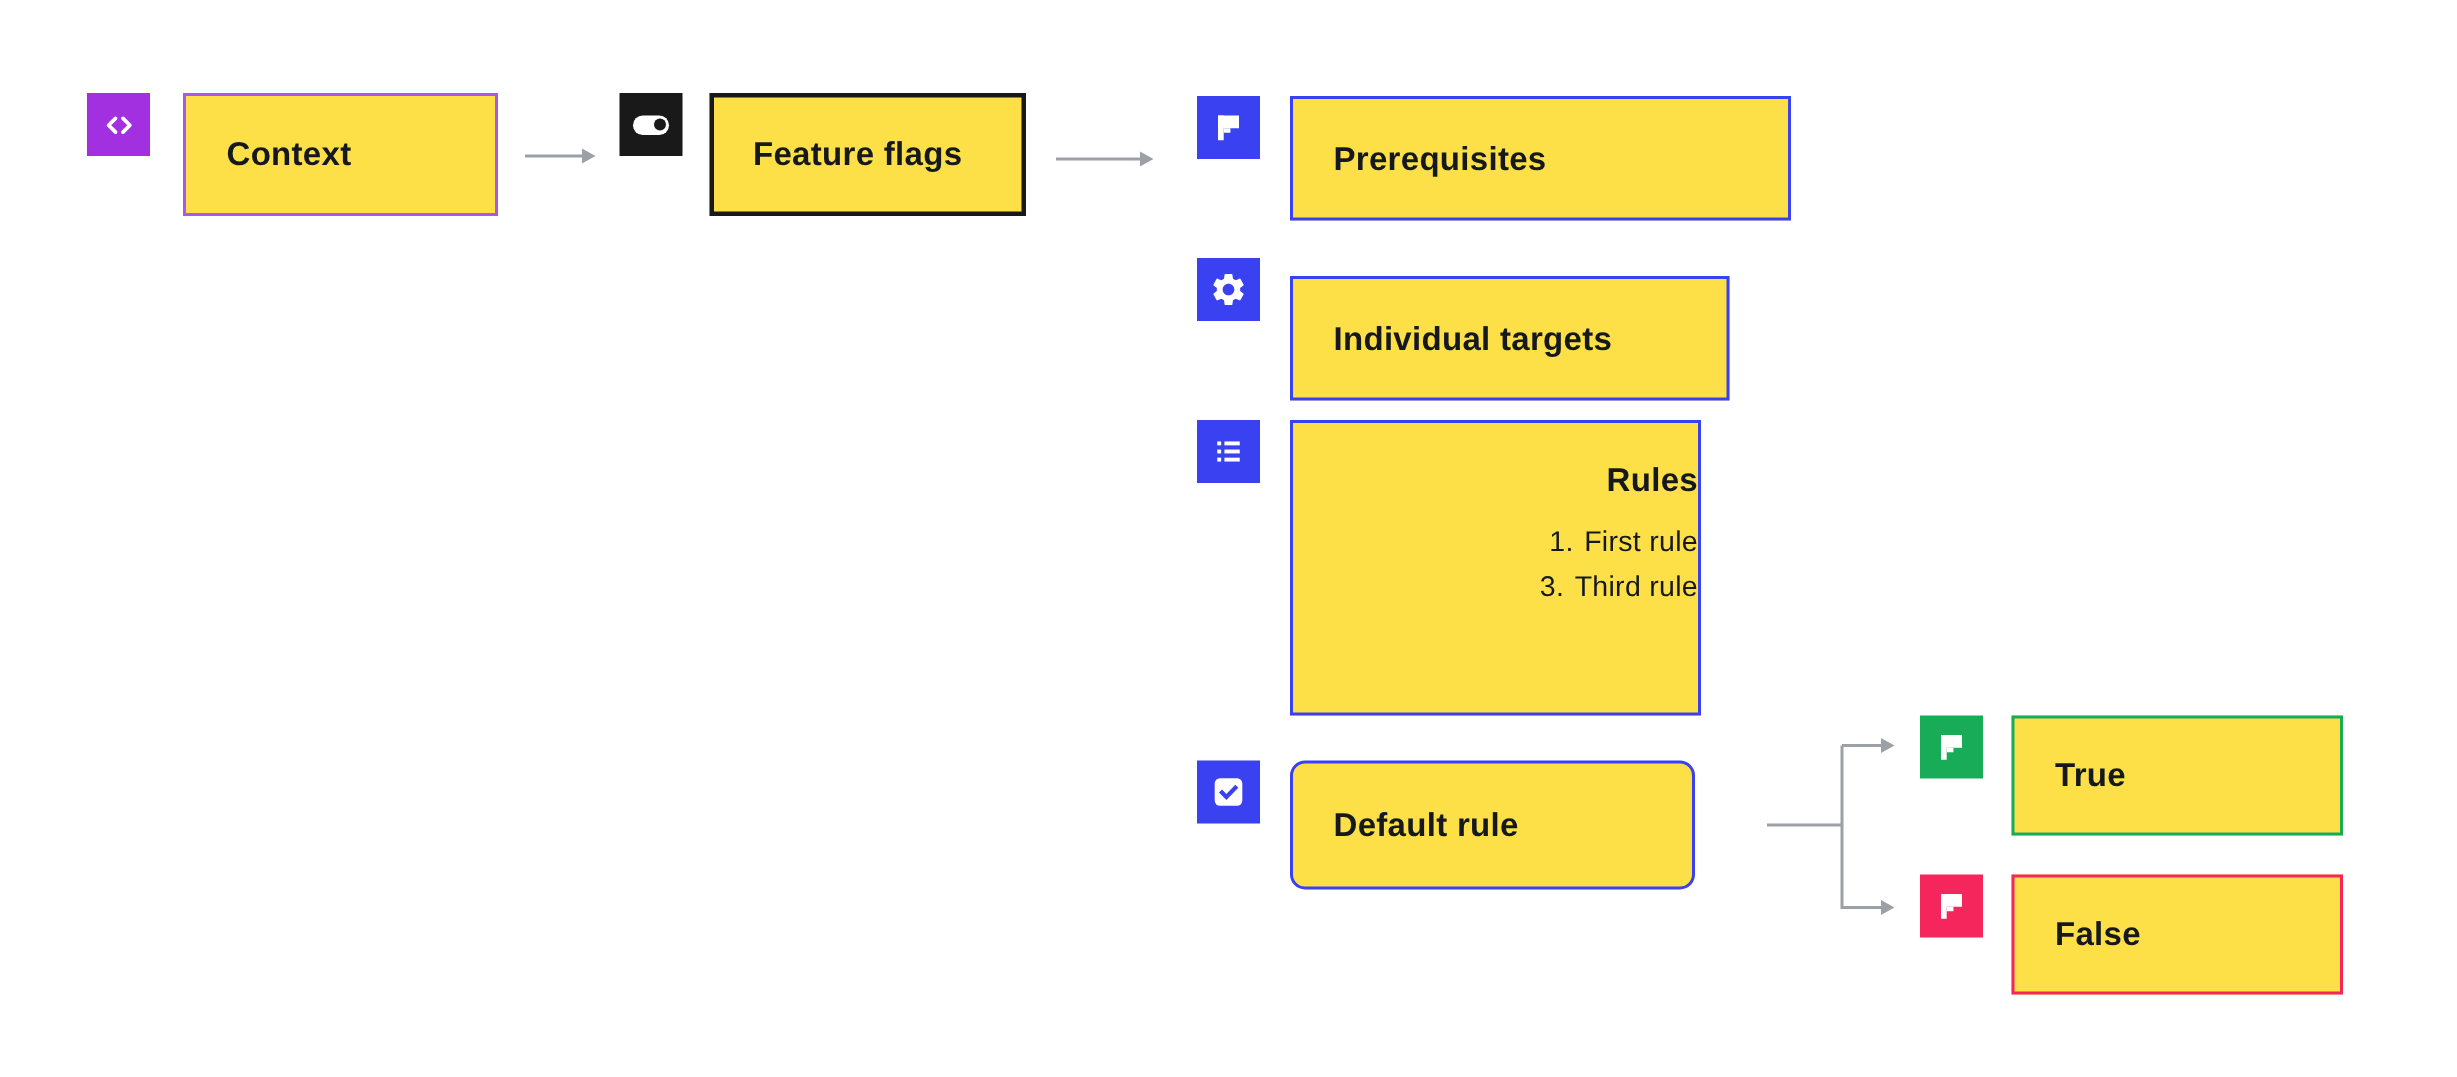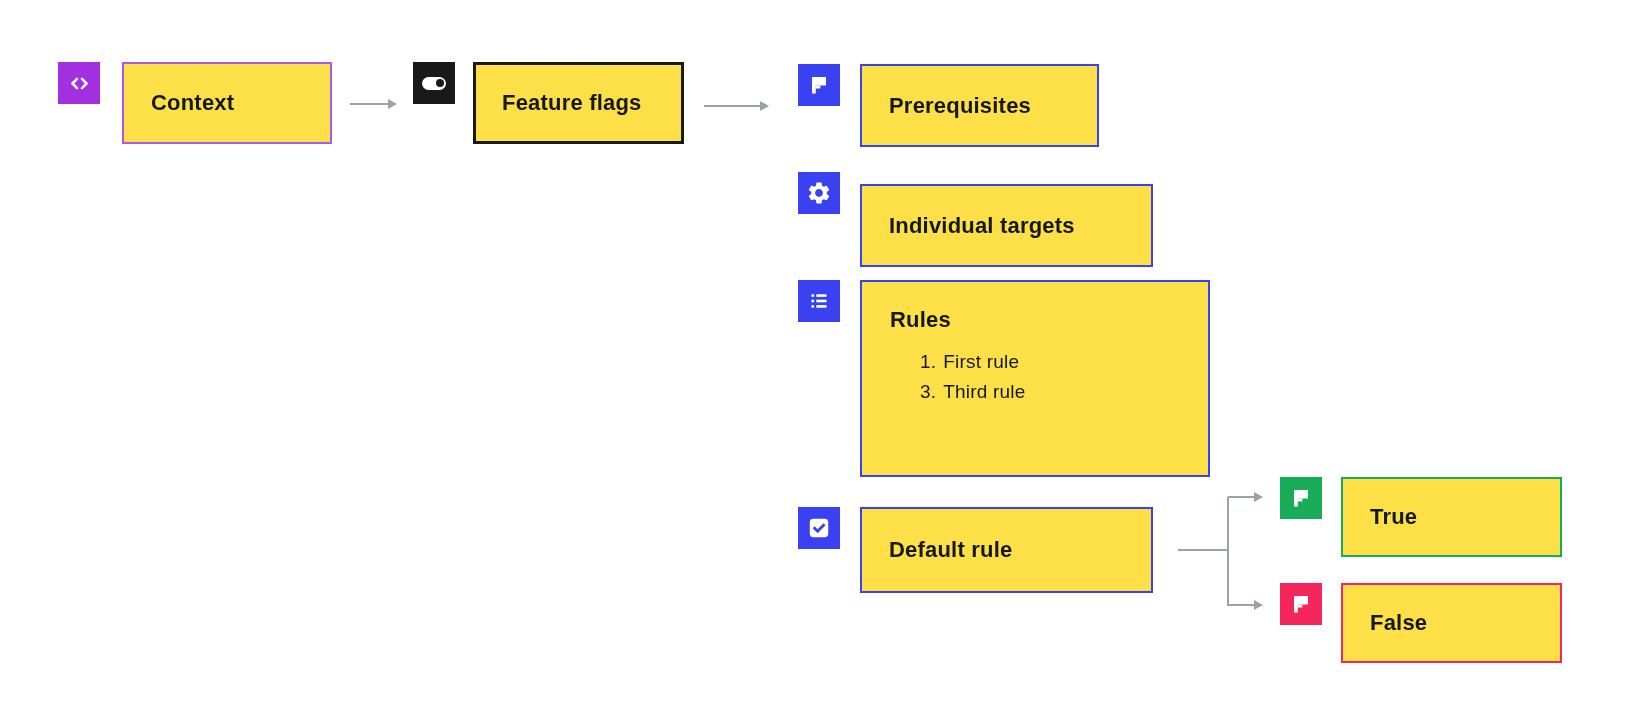--- a/index.html
+++ b/index.html
@@ -81,21 +81,21 @@
 
   <div class="arrow" style="left:704px;top:105px;width:56px;"></div>
 
   <div class="icon bg-blue" style="left:798px;top:64px;">
     <svg viewBox="0 0 24 24" width="24" height="24" fill="#ffffff">
       <rect x="5" y="4" width="14" height="8.5"></rect>
       <rect x="5" y="4" width="3.8" height="16.5"></rect>
       <rect x="8.8" y="12.5" width="4.5" height="3"></rect>
     </svg>
   </div>
-  <div class="box" style="left:860px;top:64px;width:239px;height:83px;">
+  <div class="box" style="left:860px;top:64px;width:334px;height:83px;">
     <span>Prerequisites</span>
   </div>
 
   <div class="icon bg-blue" style="left:798px;top:172px;">
     <svg viewBox="0 0 24 24" width="26" height="26">
       <path fill="#ffffff" d="M19.14 12.94c.04-.3.06-.61.06-.94 0-.32-.02-.64-.07-.94l2.03-1.58c.18-.14.23-.41.12-.61l-1.92-3.32c-.12-.22-.37-.29-.59-.22l-2.39.96c-.5-.38-1.03-.7-1.62-.94l-.36-2.54c-.04-.24-.24-.41-.48-.41h-3.84c-.24 0-.43.17-.47.41l-.36 2.54c-.59.24-1.13.57-1.62.94l-2.39-.96c-.22-.08-.47 0-.59.22L2.74 8.87c-.12.21-.08.47.12.61l2.03 1.58c-.05.3-.09.63-.09.94s.02.64.07.94l-2.03 1.58c-.18.14-.23.41-.12.61l1.92 3.32c.12.22.37.29.59.22l2.39-.96c.5.38 1.03.7 1.62.94l.36 2.54c.05.24.24.41.48.41h3.84c.24 0 .44-.17.47-.41l.36-2.54c.59-.24 1.13-.56 1.62-.94l2.39.96c.22.08.47 0 .59-.22l1.92-3.32c.12-.22.07-.47-.12-.61l-2.01-1.58zM12 15.6c-1.98 0-3.6-1.62-3.6-3.6s1.62-3.6 3.6-3.6 3.6 1.62 3.6 3.6-1.62 3.6-3.6 3.6z"></path>
     </svg>
   </div>
   <div class="box" style="left:860px;top:184px;width:293px;height:83px;">
     <span>Individual targets</span>
@@ -104,35 +104,35 @@
   <div class="icon bg-blue" style="left:798px;top:280px;">
     <svg viewBox="0 0 24 24" width="24" height="24" fill="#ffffff">
       <rect x="4.5" y="5.3" width="2.6" height="2.6"></rect>
         <rect x="9.3" y="5.3" width="10.2" height="2.6"></rect>
       <rect x="4.5" y="10.7" width="2.6" height="2.6"></rect>
         <rect x="9.3" y="10.7" width="10.2" height="2.6"></rect>
       <rect x="4.5" y="16.1" width="2.6" height="2.6"></rect>
         <rect x="9.3" y="16.1" width="10.2" height="2.6"></rect>
     </svg>
   </div>
-  <div class="box rules-box" style="left:860px;top:280px;width:350px;height:197px;">
+  <div class="box rules-box" style="left:860px;top:280px;width:274px;height:197px;text-align:right;">
     <div class="rules-title">Rules</div>
     <div class="rules-list">
       <div class="rule-item"><span class="rule-num">1.</span><span>First rule</span></div>
       <div class="rule-item"><span class="rule-num">3.</span><span>Third rule</span></div>
     </div>
   </div>
 
   <div class="icon bg-blue" style="left:798px;top:507px;">
     <svg viewBox="0 0 24 24" width="26" height="26">
       <rect x="3.5" y="3.5" width="17" height="17" rx="3.2" fill="#ffffff"></rect>
       <path d="M8 12.3l2.7 2.7 5.5-5.6" fill="none" stroke="#3a41f0" stroke-width="2.6" stroke-linecap="square"></path>
     </svg>
   </div>
-  <div class="box" style="left:860px;top:507px;width:293px;height:86px;">
+  <div class="box" style="left:860px;top:507px;width:270px;height:86px;border-radius:10px;">
     <span>Default rule</span>
   </div>
 
   <div class="line" style="left:1178px;top:549px;width:50px;height:2px;"></div>
   <div class="line" style="left:1227px;top:497px;width:2px;height:109px;"></div>
   <div class="arrow" style="left:1228px;top:496px;width:26px;"></div>
   <div class="arrow" style="left:1228px;top:604px;width:26px;"></div>
 
   <div class="icon bg-green" style="left:1280px;top:477px;">
     <svg viewBox="0 0 24 24" width="24" height="24" fill="#ffffff">

